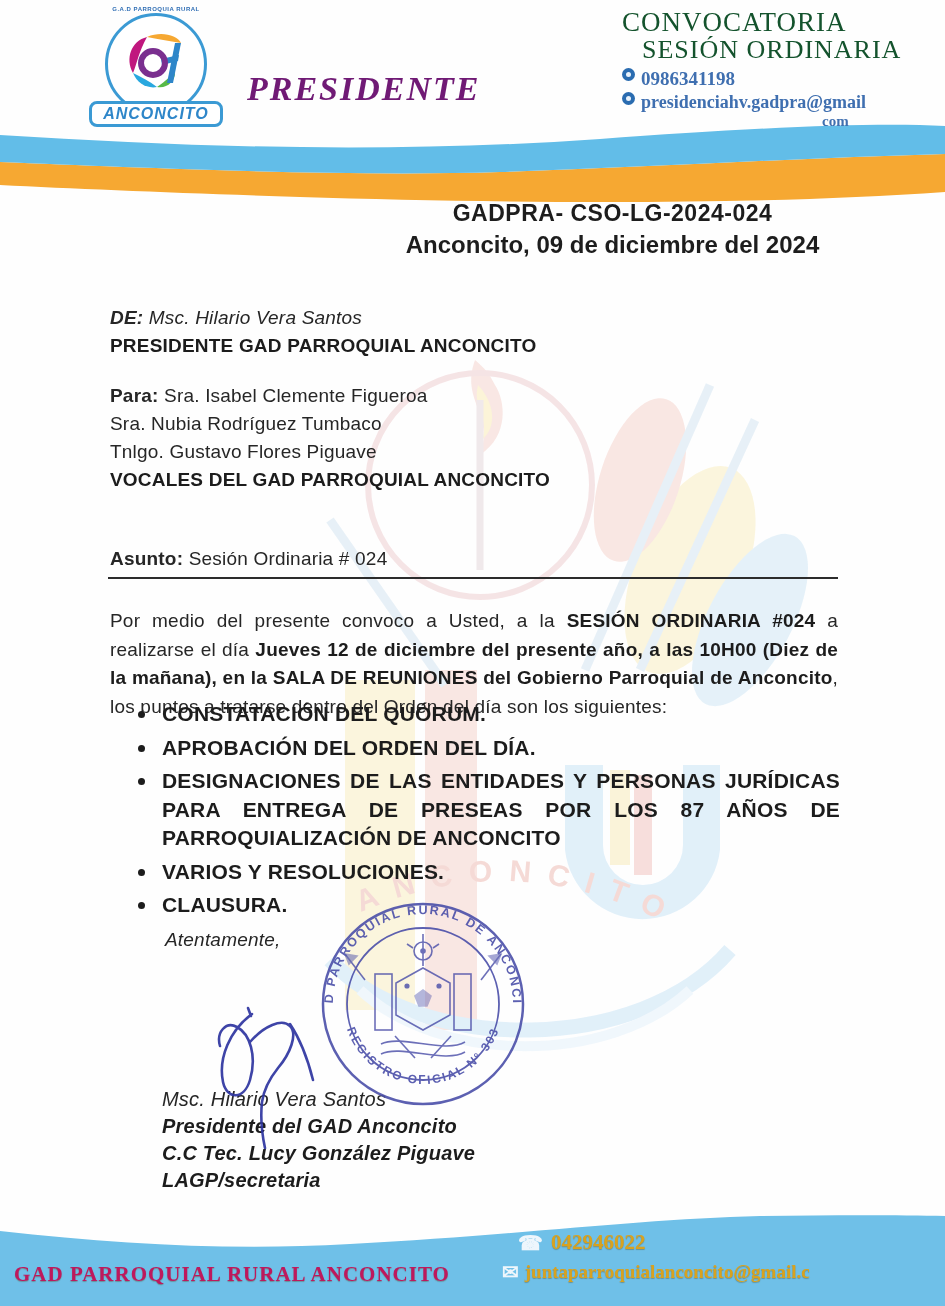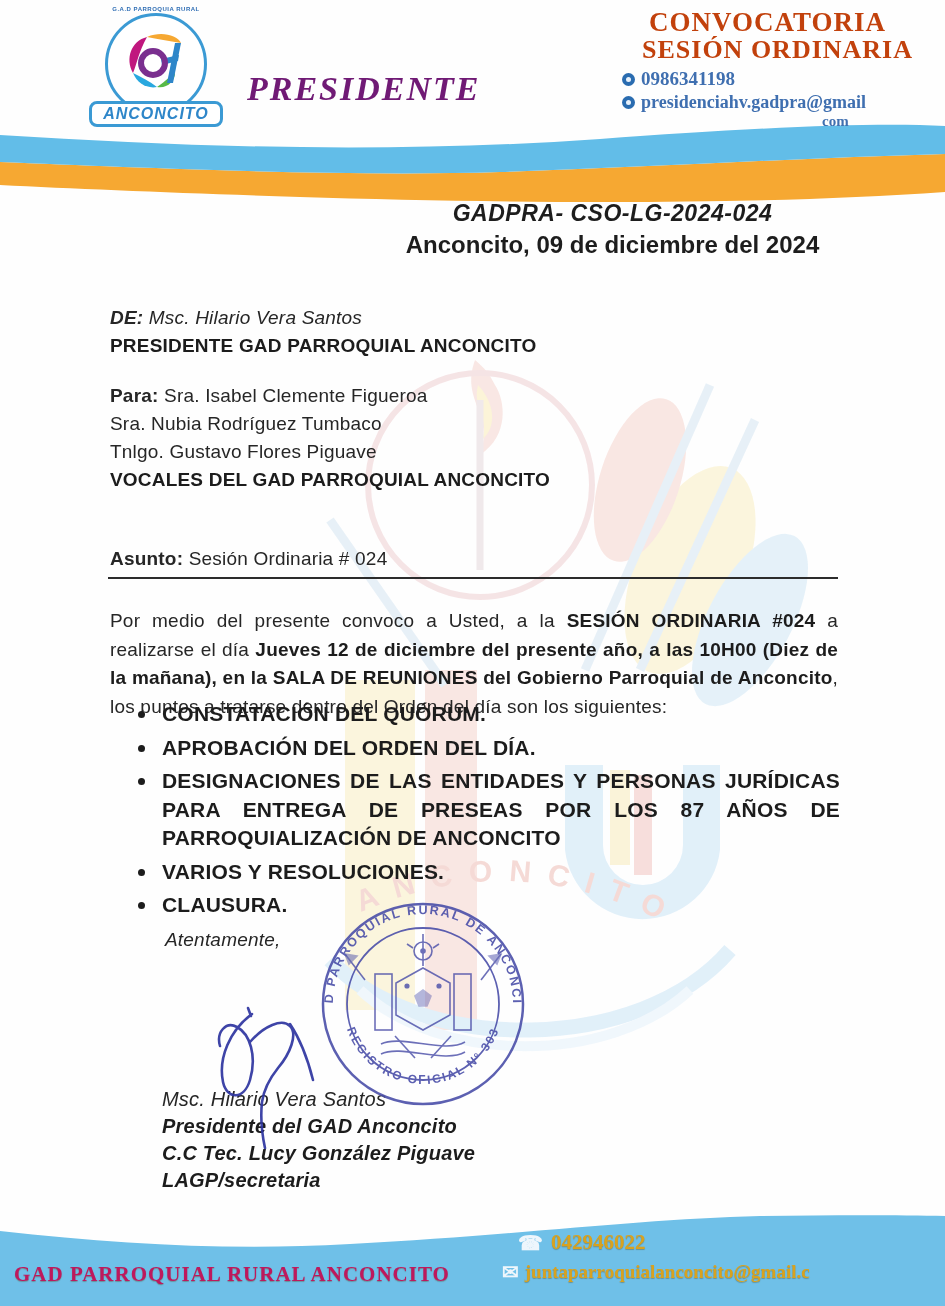--- a/index.html
+++ b/index.html
@@ -19,36 +19,36 @@
     margin:-14px auto 0;width:128px;border:3px solid #3b9ad4;border-radius:8px;background:#fff;
     font-size:16px;font-weight:bold;font-style:italic;color:#2e86c9;letter-spacing:1px;padding:1px 0;
     position:relative;z-index:5;
   }
   .presidente{
     position:absolute;left:247px;top:70px;z-index:4;
     font-family:"Liberation Serif","DejaVu Serif",serif;
     font-size:34px;font-weight:bold;font-style:italic;color:#701a75;letter-spacing:2px;
   }
   .convoc-block{position:absolute;left:622px;top:8px;z-index:4;line-height:1.05;
-    font-family:"Liberation Serif","DejaVu Serif",serif;color:#c2410c;font-weight:bold;text-align:center;}
+    font-family:"Liberation Serif","DejaVu Serif",serif;color:#14532d;font-weight:normal;}
   .convoc-l1{font-size:27px;letter-spacing:1px;}
   .convoc-l2{font-size:26px;margin-left:20px;letter-spacing:1px;}
   .contact-block{position:absolute;left:622px;top:68px;z-index:4;
     font-family:"Liberation Serif","DejaVu Serif",serif;color:#3f6fb0;font-weight:bold;}
-  .contact-row{display:flex;align-items:center;gap:6px;margin-bottom:2px;}
+  .contact-row{display:flex;align-items:flex-start;gap:6px;margin-bottom:2px;}
   .dot-icon{width:13px;height:13px;border-radius:50%;background:#2a6cb0;display:inline-flex;
     align-items:center;justify-content:center;flex:0 0 auto;}
   .dot-icon i{width:5px;height:5px;border-radius:50%;background:#e9f2fb;font-style:normal;}
   .contact-phone{font-size:19px;}
   .contact-email{font-size:18px;}
   .email-cont{margin-left:200px;font-size:15px;margin-top:-2px;}
   .top-wave{position:absolute;left:0;top:110px;width:945px;height:95px;z-index:3;}
   
   .ref-block{position:absolute;left:385px;top:200px;width:455px;text-align:center;z-index:2;color:#1d1d1d;}
-  .ref-code{font-size:23px;font-weight:bold;letter-spacing:.5px;font-style:italic;}
+  .ref-code{font-size:23px;font-weight:bold;letter-spacing:.5px;}
   .ref-date{font-size:24px;font-weight:bold;margin-top:4px;}
   
   .txt{position:absolute;z-index:2;font-size:19px;line-height:28px;letter-spacing:.2px;}
   .from-block{left:110px;top:304px;}
   .to-block{left:110px;top:382px;}
   .subject-block{left:110px;top:545px;}
   .rule{position:absolute;left:108px;top:577px;width:730px;border-top:2.5px solid #2c2c2c;z-index:2;}
   .body-par{left:110px;top:588px;width:728px;text-align:justify;line-height:28.5px;}
   b,.bold{font-weight:bold;color:#1c1c1c;}
   .it{font-style:italic;}

